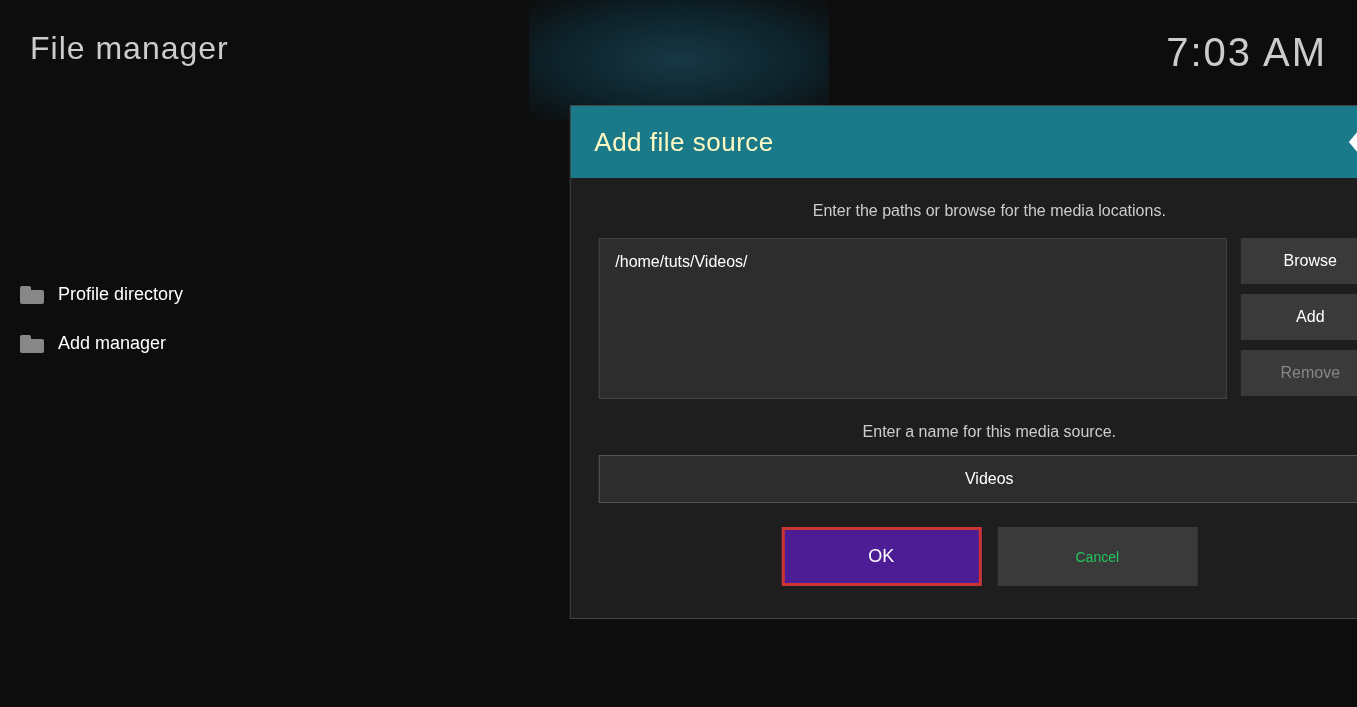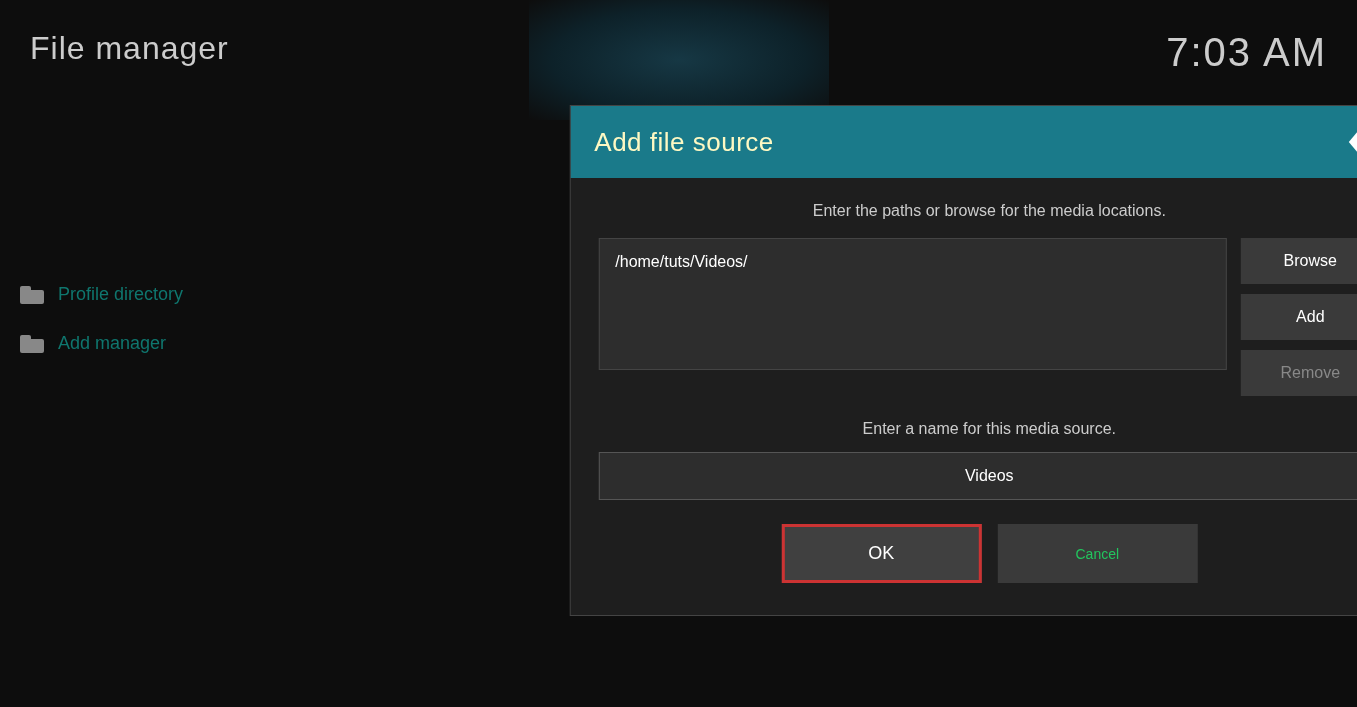--- a/index.html
+++ b/index.html
@@ -60,21 +60,21 @@
       width: 240px;
       height: 100%;
       padding-top: 270px;
     }
 
     .sidebar-item {
       display: flex;
       align-items: center;
       padding: 14px 20px;
       cursor: pointer;
-      color: #0f766e;
+      color: #ffffff;
       font-size: 18px;
       gap: 14px;
     }
 
     .folder-icon {
       width: 24px;
       height: 18px;
       position: relative;
       flex-shrink: 0;
     }
@@ -157,21 +157,21 @@
     }
 
     .path-textarea {
       flex: 1;
       background: #2d2d2d;
       border: 1px solid #444;
       color: #ffffff;
       font-size: 16px;
       padding: 14px 16px;
       resize: none;
-      height: 132px;
+      height: 161px;
       outline: none;
       font-family: Arial, sans-serif;
       vertical-align: top;
     }
 
     .path-buttons {
       display: flex;
       flex-direction: column;
       gap: 10px;
       width: 140px;
@@ -213,21 +213,21 @@
     }
 
     .dialog-footer {
       display: flex;
       justify-content: center;
       gap: 16px;
       padding: 0 0 8px 0;
     }
 
     .btn-ok {
-      background: #404040;
+      background: #4c1d95;
       color: #ffffff;
       font-size: 18px;
       padding: 16px 0;
       width: 200px;
       cursor: pointer;
       border: 3px solid #cc3333;
       font-family: Arial, sans-serif;
       text-align: center;
     }
 

